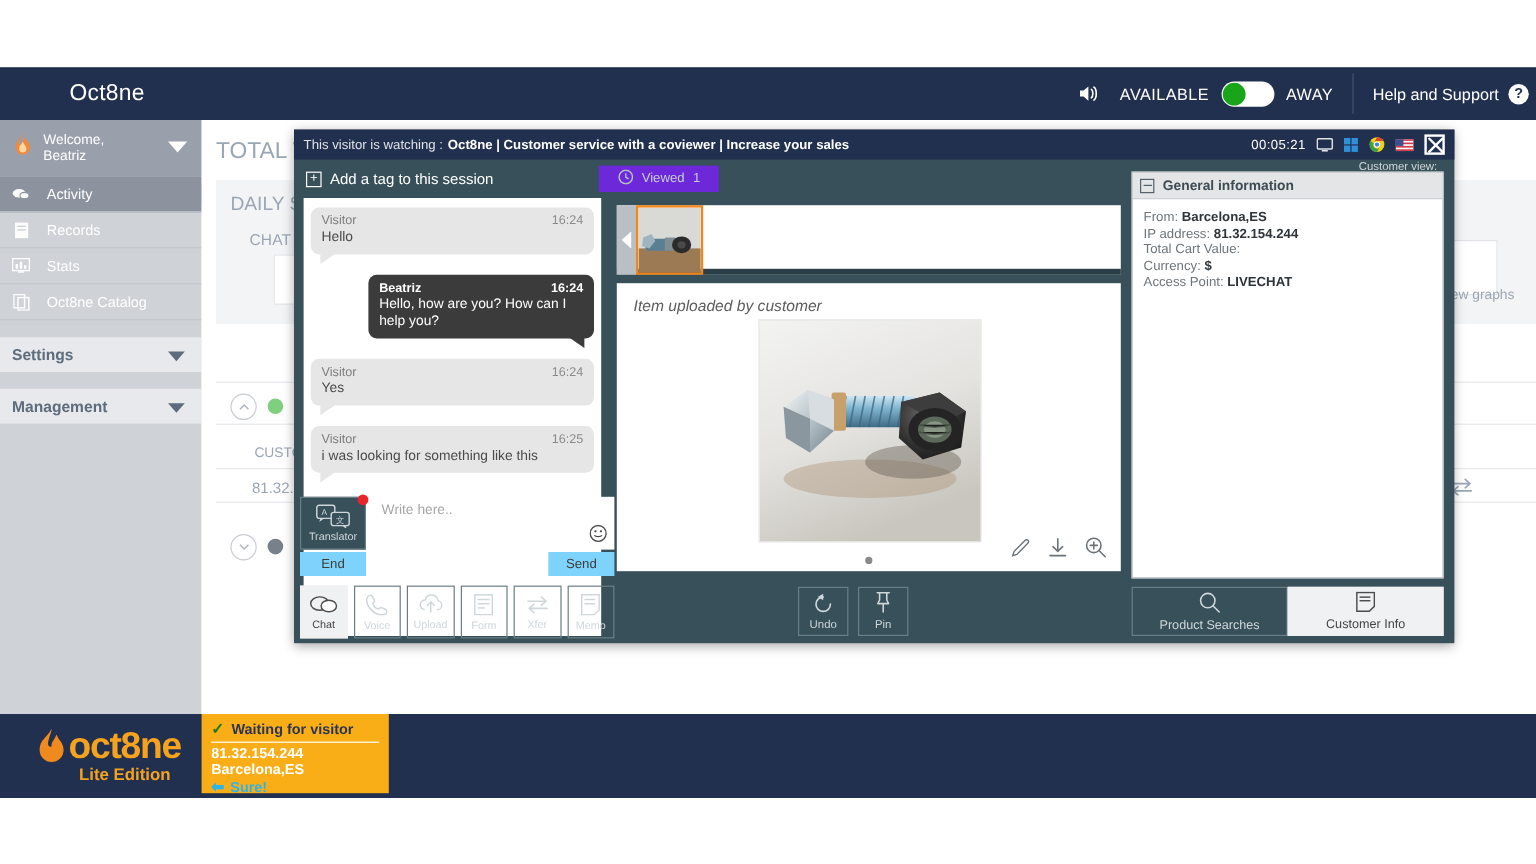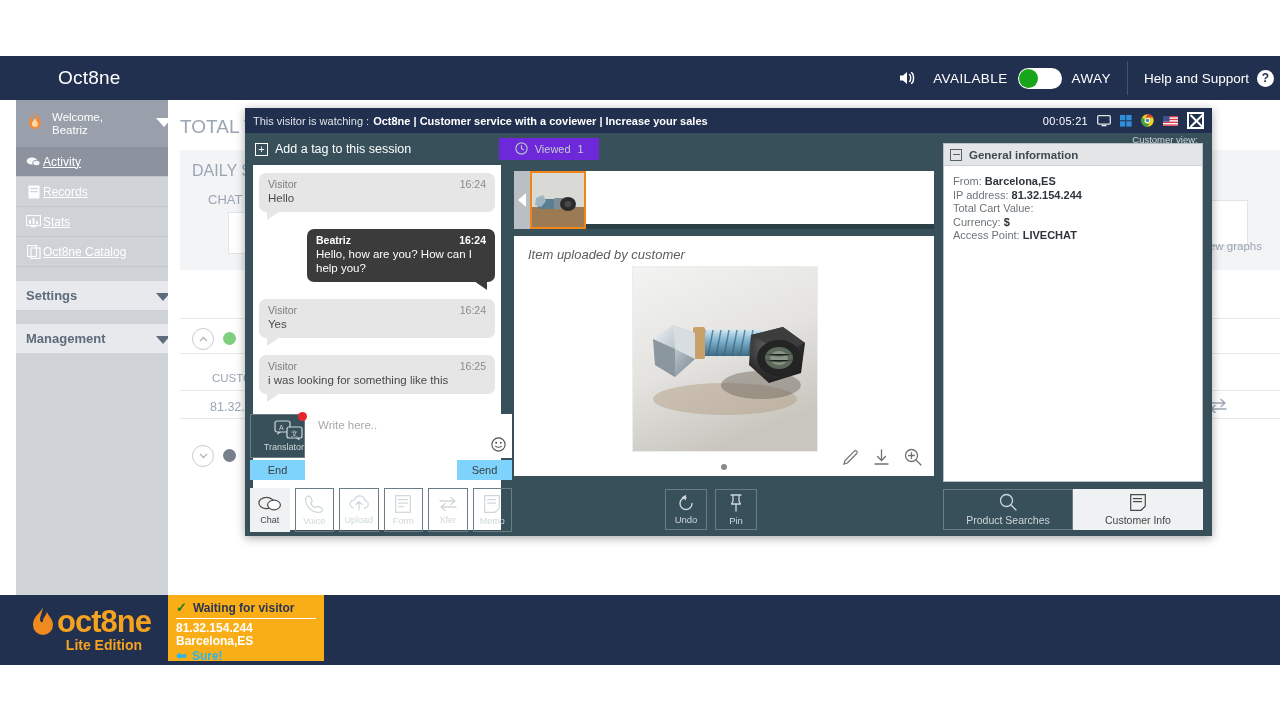--- a/index.html
+++ b/index.html
@@ -35,36 +35,36 @@
   }
   .divider-v { width:1px; height:34px; background:#46526d; margin:0 16px; }
   .help { color:#fff; font-size:13.5px; display:flex; align-items:center; gap:8px; padding-right:6px;}
   .help .qmark {
     width:17px;height:17px;border-radius:50%;background:#fff;color:#22304f;
     font-size:12px;font-weight:bold;display:flex;align-items:center;justify-content:center;
   }
 
   
   .sidebar {
-    position:absolute; left:16px; top:100px; width:168px; height:495px;
+    position:absolute; left:0; top:100px; width:168px; height:495px;
     background:#cfd3d8;
   }
   .welcome {
     height:47px; background:#9aa0ab; display:flex; align-items:center; position:relative;
   }
   .flame { margin-left:10px; font-size:20px; line-height:1; }
   .welcome-txt { color:#fff; font-size:11.5px; line-height:13px; margin-left:8px; }
   .caret-down {
     position:absolute; right:12px; top:18px;
     width:0;height:0;border-left:8px solid transparent;border-right:8px solid transparent;
     border-top:9px solid #fff;
   }
   .nav-item {
     height:30px; display:flex; align-items:center; color:#fff; font-size:12px;
-    border-bottom:1px solid #c2c6cc; padding-left:10px; gap:2px; position:relative;text-decoration:underline;
+    border-bottom:1px solid #c2c6cc; padding-left:10px; gap:14px; position:relative;
   }
   .nav-item.active { background:#8d939e; height:30px; }
   .nav-item.active:after{
     content:""; position:absolute; right:-8px; top:7px;
     width:0;height:0;border-top:8px solid transparent;border-bottom:8px solid transparent;
     border-left:8px solid #8d939e;
   }
   .nav-ico { width:15px; height:14px; opacity:.95; display:flex;align-items:center;justify-content:center; }
   .nav-gap { height:14px; }
   .nav-section {
@@ -165,21 +165,21 @@
   .b-agent:after{
     content:""; position:absolute; right:8px; bottom:-8px;
     width:0;height:0;border-left:13px solid transparent;border-right:0 solid transparent;
     border-top:9px solid #3b3b3b;
   }
 
   
   .composer { position:absolute; left:250px; top:414px; width:262px; height:44px; display:flex; gap:5px; }
   .translator {
     width:55px;height:44px;border:1px solid #6a7d85; color:#cfd7da; font-size:9px;
-    display:flex;flex-direction:column;align-items:flex-end;justify-content:center;
+    display:flex;flex-direction:column;align-items:center;justify-content:center;
     position:relative; background:#375059;
   }
   .tr-dot { position:absolute; right:-3px; top:-3px; width:9px;height:9px;border-radius:50%;background:#e8262a;}
   .writebox {
     flex:1; background:#fff; position:relative; padding:5px 8px;
     color:#a7a7a7; font-size:11.5px;
   }
   .smiley { position:absolute; right:6px; bottom:3px; font-size:14px; color:#555; }
   .ctrlrow { position:absolute; left:250px; top:460px; width:262px; height:20px; display:flex; align-items:center; }
   .btn-end, .btn-send {

